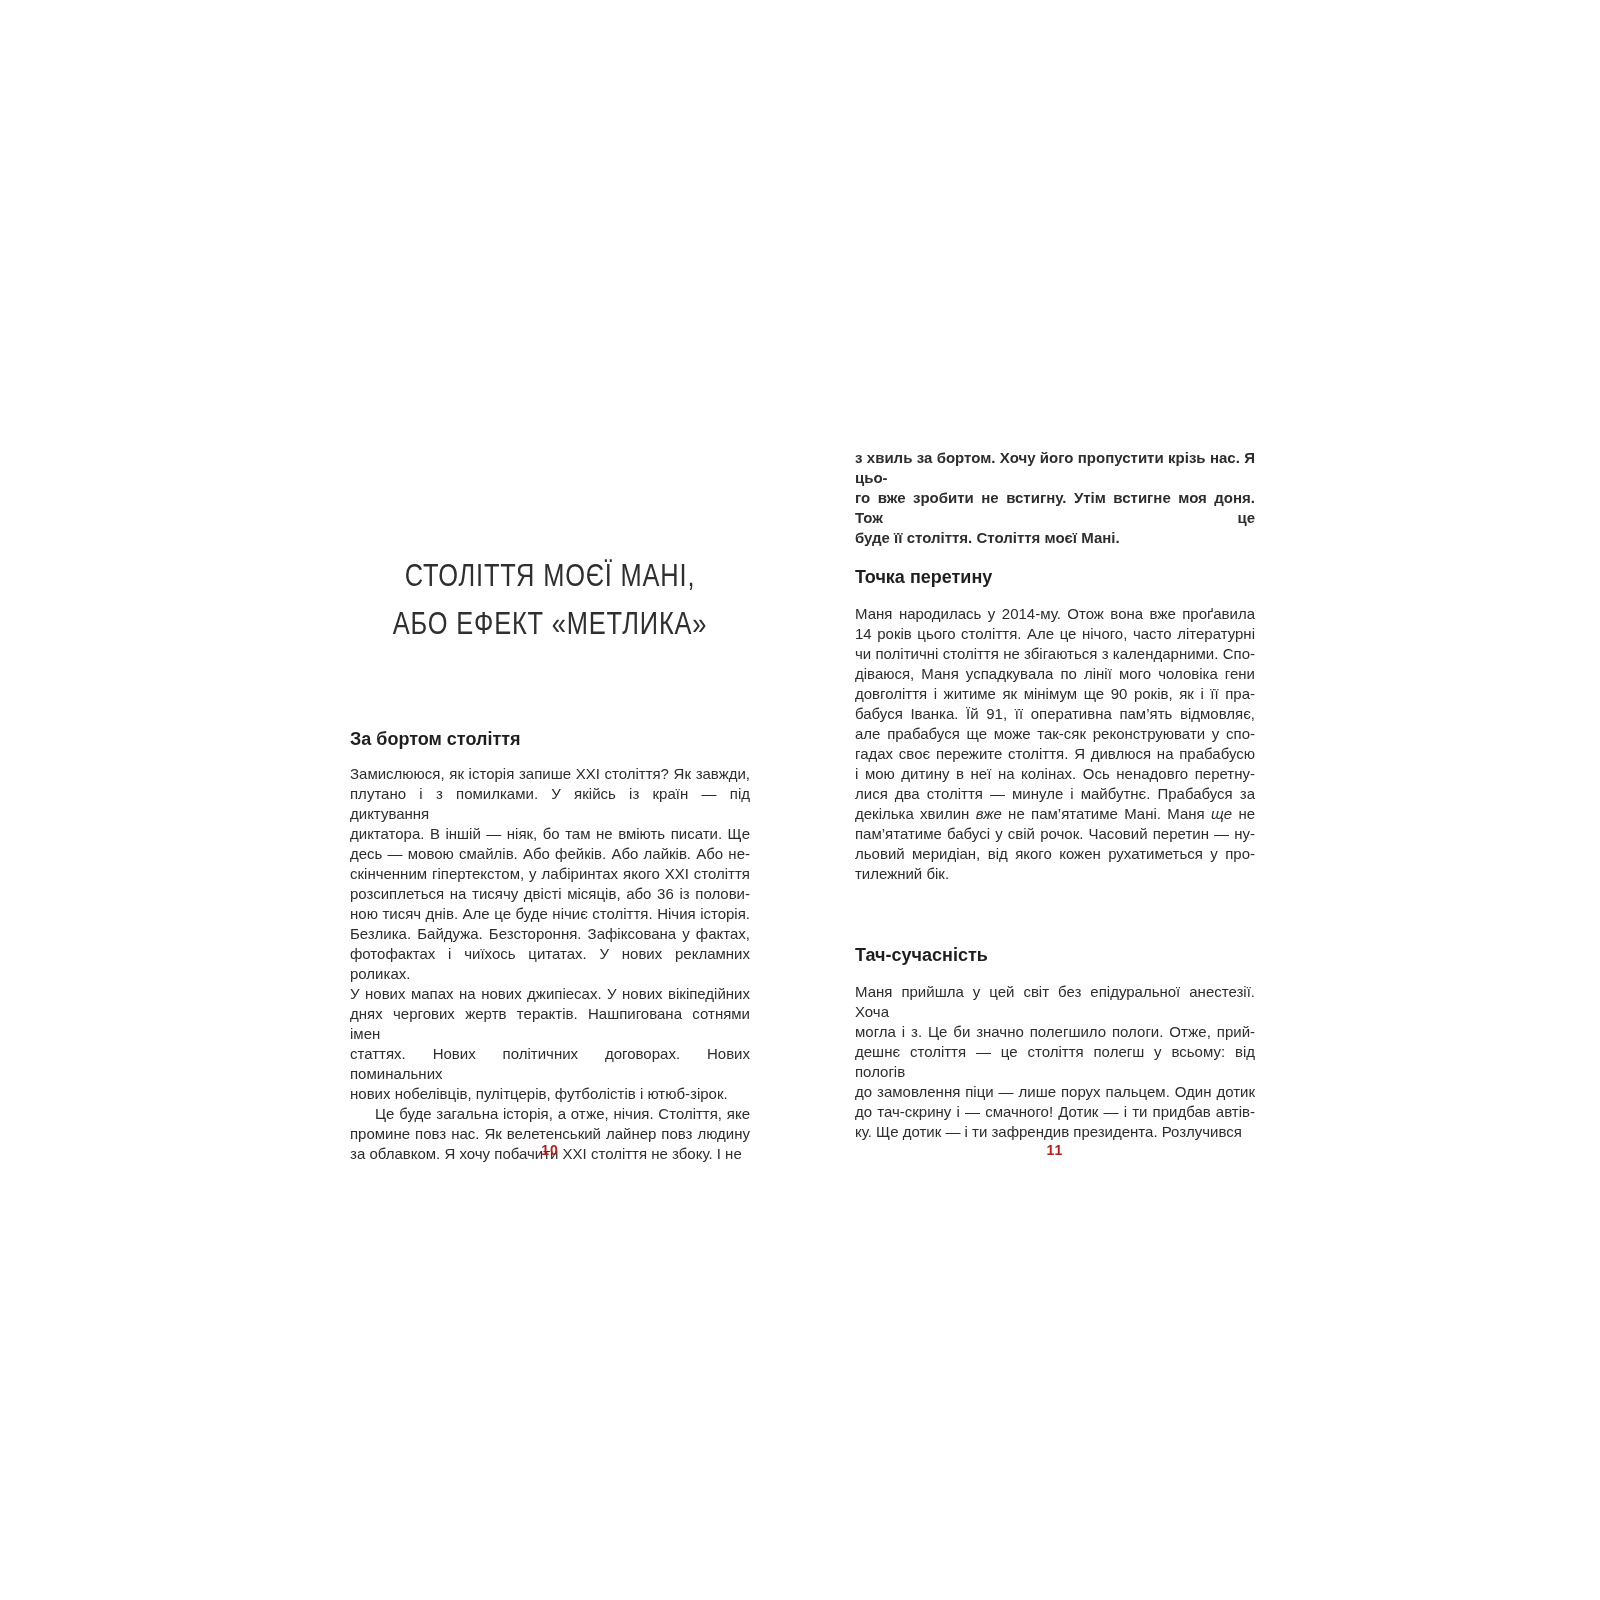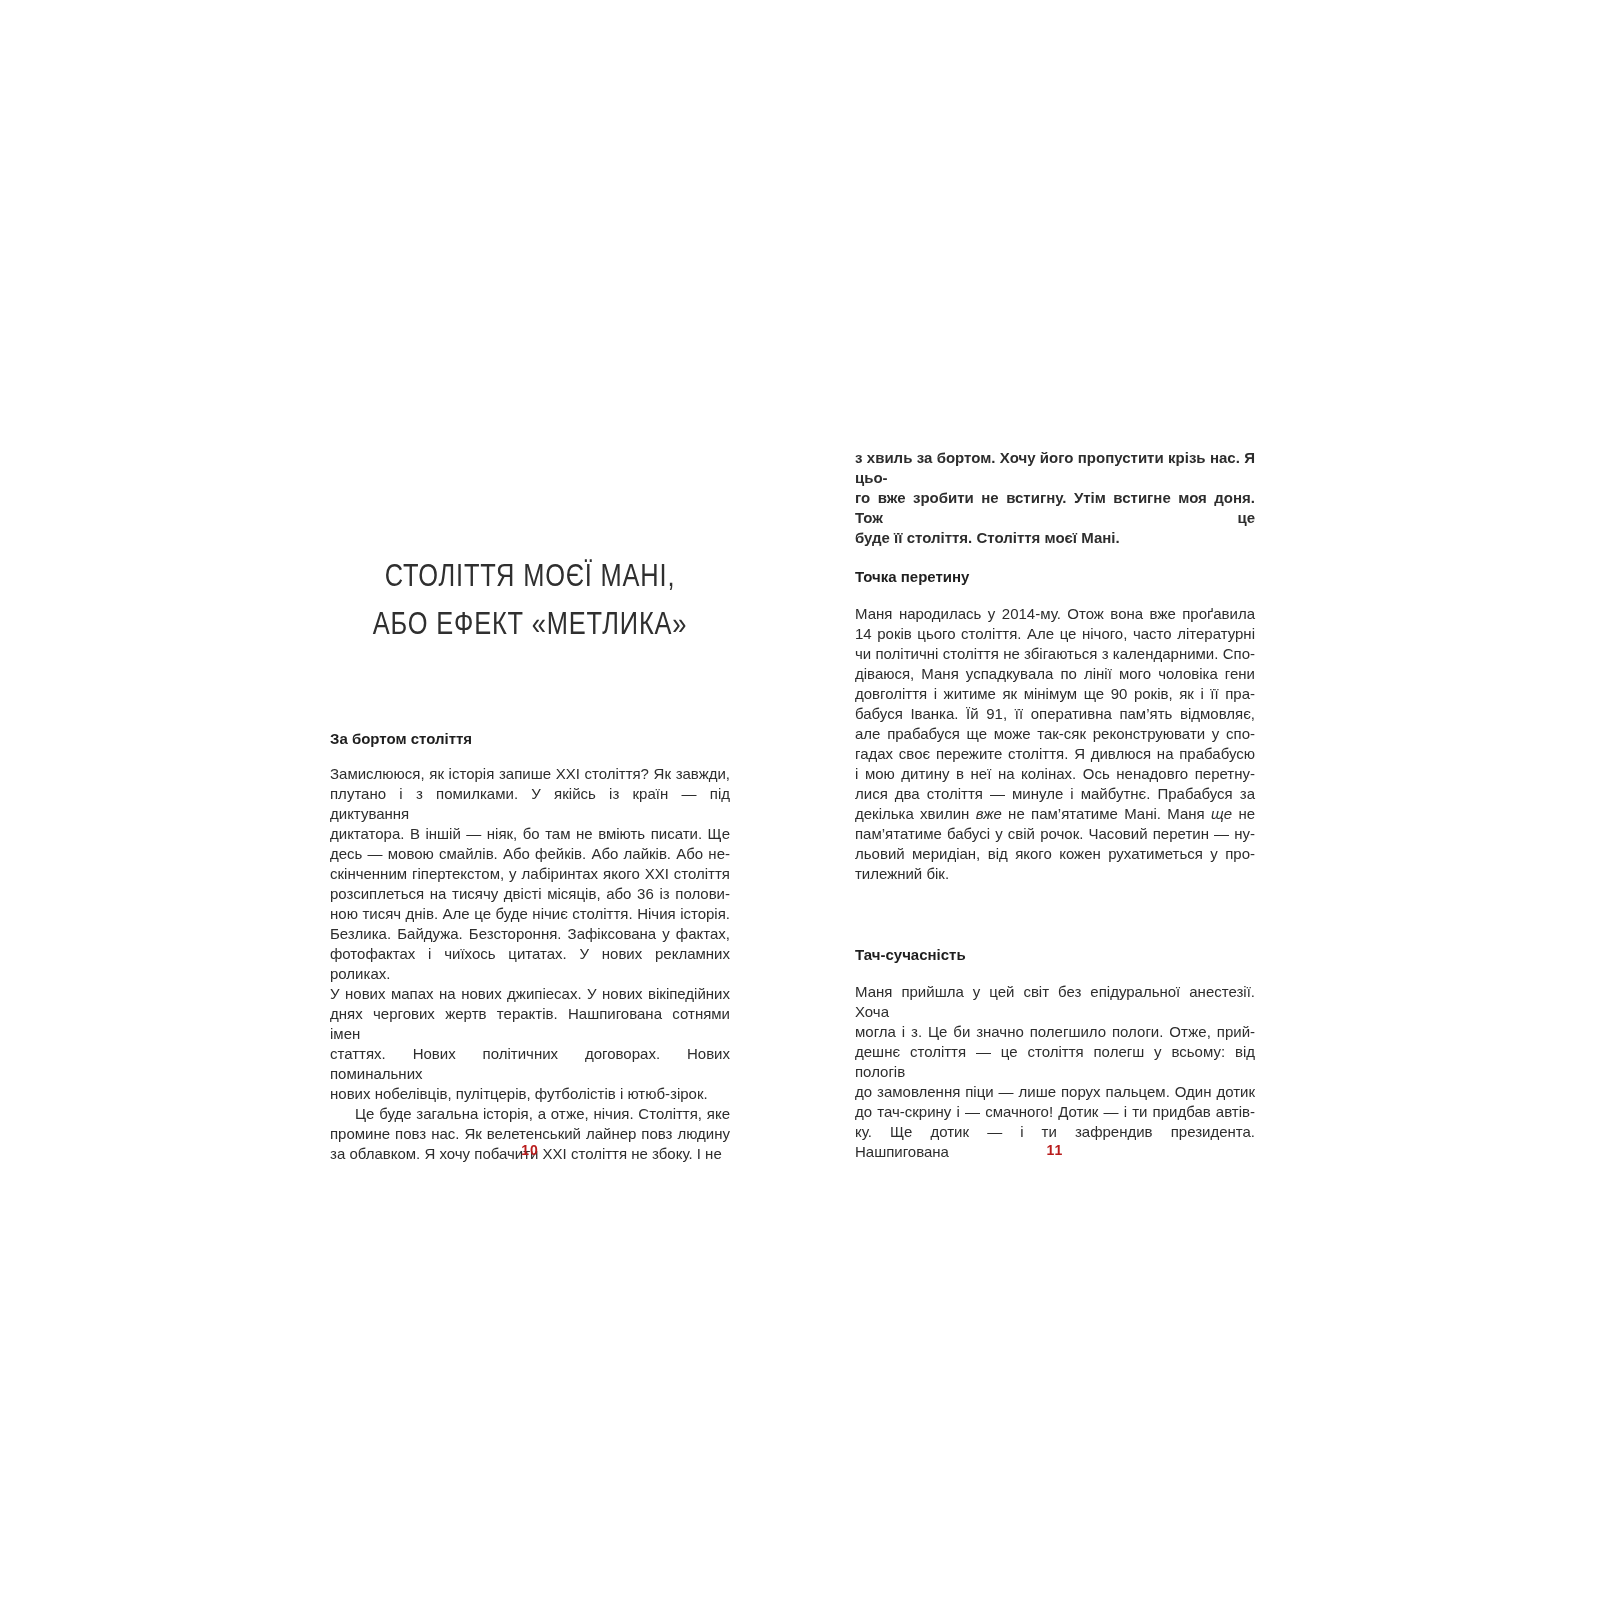--- a/index.html
+++ b/index.html
@@ -11,21 +11,21 @@
     font-family: "Liberation Sans", "DejaVu Sans", sans-serif;
     color: #2d2d2d;
     overflow: hidden;
   }
   .page {
     position: absolute;
     top: 0;
     width: 400px;
     height: 1600px;
   }
-  #page-left  { left: 330px; text-decoration: underline; }
+  #page-left  { left: 350px; text-decoration: underline; }
   #page-right { left: 855px; }
 
   .chapter-title {
     position: absolute;
     top: 552px;
     left: 0;
     width: 100%;
     text-align: center;
     font-size: 31px;
     font-weight: 300;
@@ -34,21 +34,21 @@
     color: #2f2f2f;
     transform: scaleX(0.82);
     transform-origin: 50% 0;
     white-space: nowrap;
   }
 
   .section-heading {
     position: absolute;
     left: 0;
     width: 100%;
-    font-size: 15px;
+    font-size: 18px;
     font-weight: 700;
     color: #1e1e1e;
     line-height: 22px;
   }
 
   .paras {
     position: absolute;
     left: 0;
     width: 100%;
     font-size: 15px;
@@ -151,19 +151,19 @@
         </div>
       </div>
     <div class="section-heading" id="rp-heading2">Тач-сучасність</div>
     <div class="paras" id="rp-body2">
         <div class="para">
           <div class="line">Маня прийшла у цей світ без епідуральної анестезії. Хоча</div>
           <div class="line">могла і з. Це би значно полегшило пологи. Отже, прий-</div>
           <div class="line">дешнє століття — це століття полегш у всьому: від пологів</div>
           <div class="line">до замовлення піци — лише порух пальцем. Один дотик</div>
           <div class="line">до тач-скрину і — смачного! Дотик — і ти придбав автів-</div>
-          <div class="line">ку. Ще дотик — і ти зафрендив президента. Нашпигована</div>
+          <div class="line">ку. Ще дотик — і ти зафрендив президента. Розлучився</div>
         </div>
       </div>
     <div class="page-number">11</div>
   </div>
 
 </div>
 
 </body></html>

